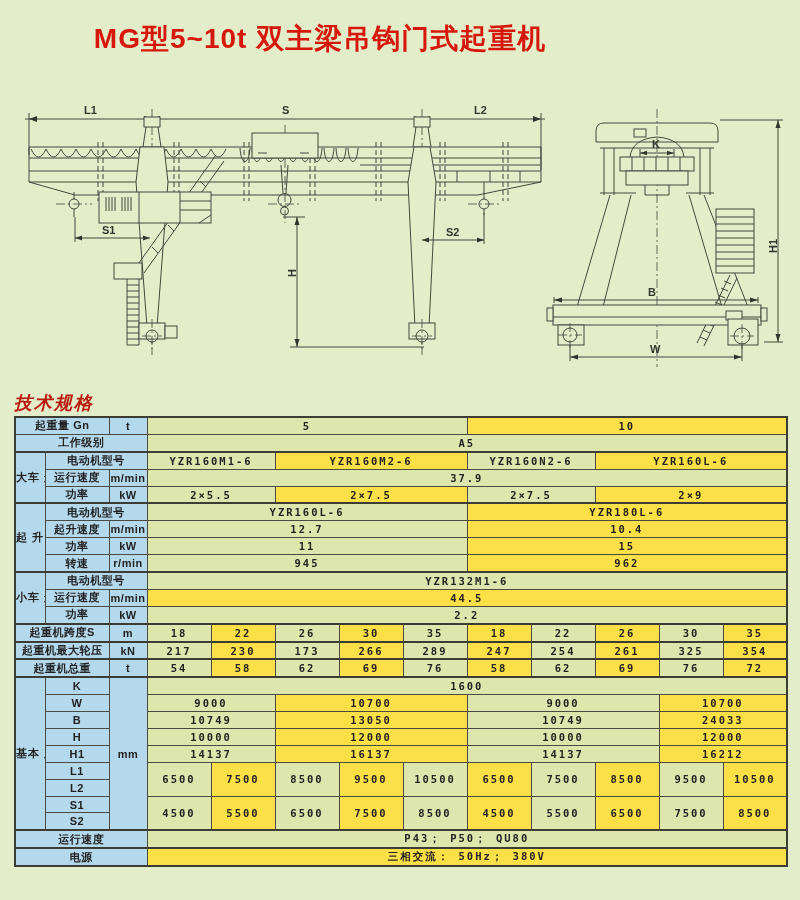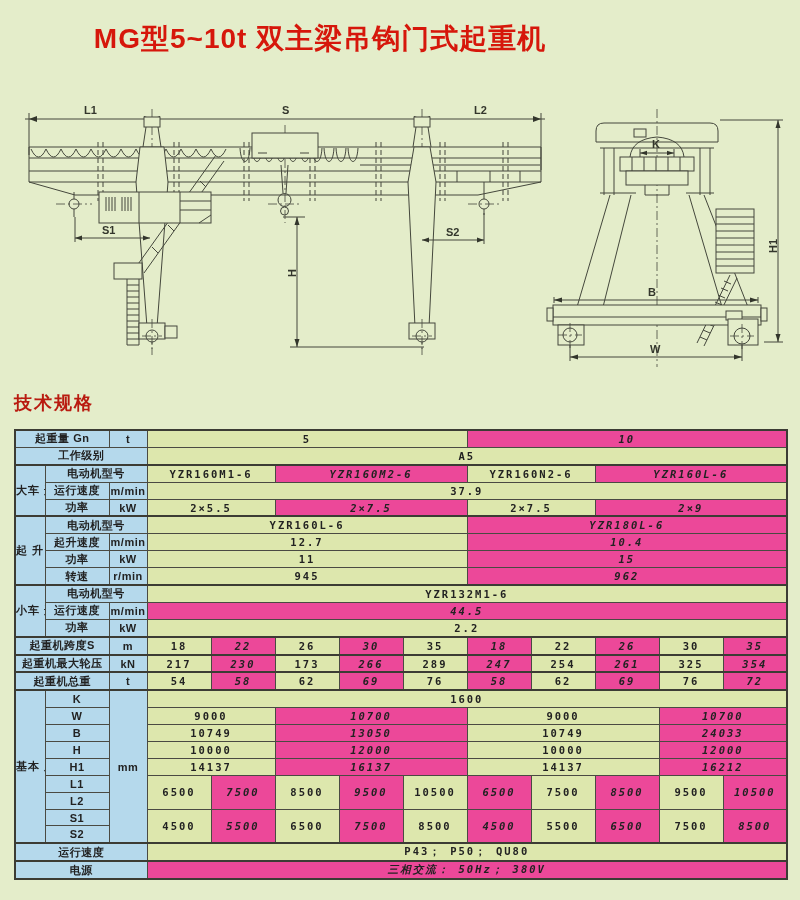--- a/index.html
+++ b/index.html
@@ -8,37 +8,36 @@
     background:#e4edca;
     font-family:"Liberation Sans",sans-serif;
   }
   .title{
     position:absolute;top:20px;left:0;width:640px;text-align:center;
     font-size:28px;font-weight:bold;color:#d6170b;letter-spacing:1px;
   }
   .drawing{position:absolute;left:0;top:85px;}
   .sec-heading{
     position:absolute;left:14px;top:391px;
-    font-size:18px;font-weight:bold;color:#b91b10;letter-spacing:2px;
+    font-size:18px;font-weight:bold;color:#b91b10;letter-spacing:2px;font-style:italic;
   }
   table.spec{
     position:absolute;left:14px;top:416px;width:772px;
     border-collapse:collapse;table-layout:fixed;
     border:2px solid #3c3c34;
-    margin-top:13px;
   }
   table.spec td{
     border:1px solid #4a4a42;height:15.9px;padding:0;margin:0;
     text-align:center;vertical-align:middle;overflow:hidden;white-space:nowrap;
     font-weight:bold;color:#222;
   }
   td.grp{background:#b5d9ec;font-size:11px;line-height:11.5px;white-space:pre-line;letter-spacing:1px;}
   td.lbl{background:#b5d9ec;font-size:11px;letter-spacing:0.5px;}
   td.g{background:#dde7ad;}
-  td.b{background:#ec4899;font-style:italic;}
+  td.b{background:#fde047;}
   td.g,td.b{font-family:"DejaVu Sans Mono",monospace;font-size:10.5px;letter-spacing:2px;}
   tr.sep td{border-top-width:2px;border-top-color:#3c3c34;}
   svg text{font-family:"Liberation Sans",sans-serif;font-size:11px;font-weight:bold;fill:#33362c;}
   svg .ln{stroke:#44473c;stroke-width:1;fill:none;}
   svg .fillbg{fill:#e4edca;stroke:#44473c;stroke-width:1;}
   svg .cl{stroke:#44473c;stroke-width:0.8;fill:none;stroke-dasharray:9,3,2,3;}
   svg .dash{stroke:#44473c;stroke-width:1;fill:none;stroke-dasharray:5,3;}
   svg .arr{fill:#33362c;stroke:none;}
 </style>
 </head>

